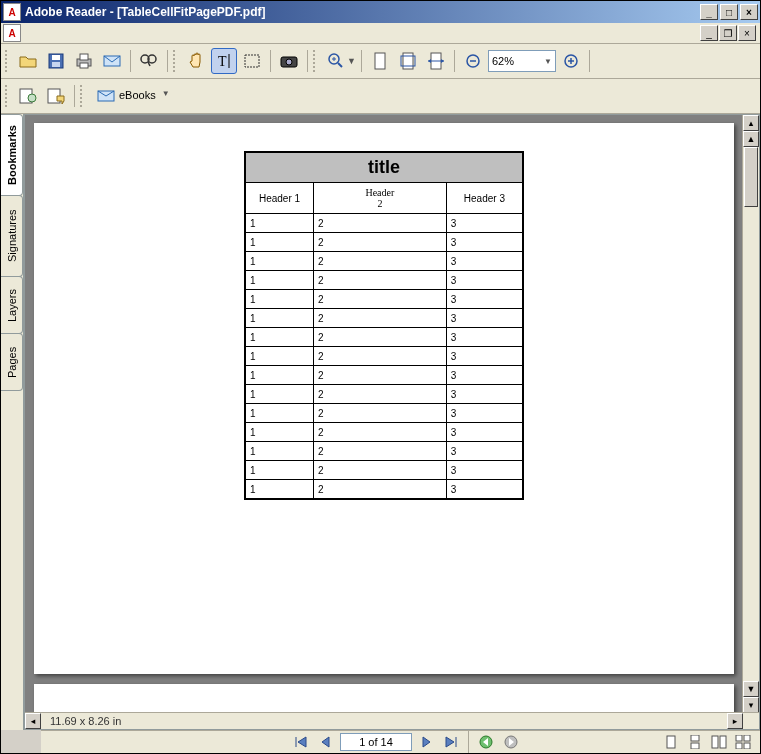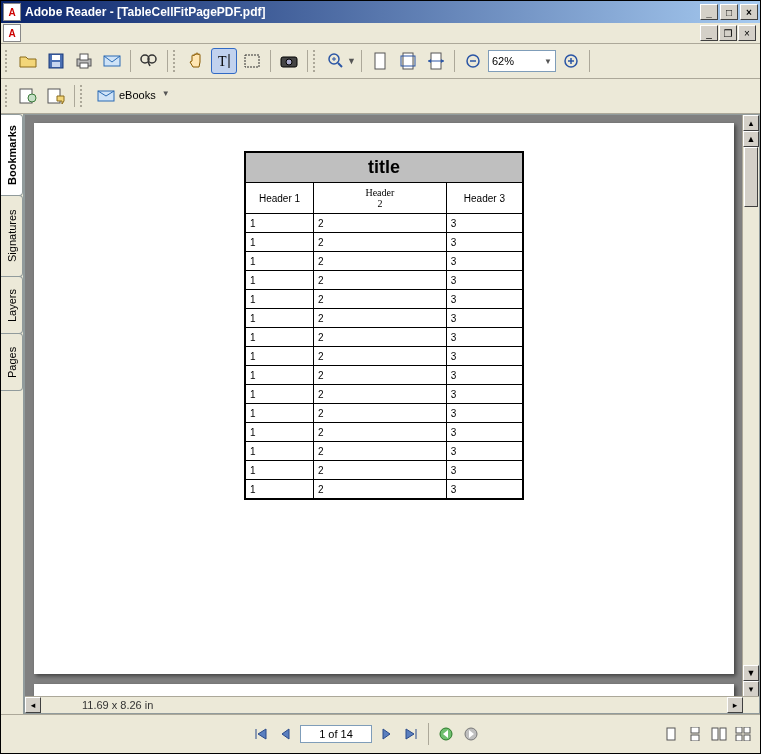--- a/index.html
+++ b/index.html
@@ -30,32 +30,32 @@
   .sidebar{width:22px;background:#ece9d8;border-right:1px solid #919b9c;display:flex;flex-direction:column;}
   .sidetab{flex:0 0 auto;height:80px;border:1px solid #919b9c;border-right:none;background:#ece9d8;display:flex;align-items:center;justify-content:center;writing-mode:vertical-rl;transform:rotate(180deg);font-size:11px;margin-bottom:-1px;border-top-left-radius:4px;border-bottom-left-radius:4px;}
   .sidetab.active{background:#fff;font-weight:bold;}
   .doc-area{flex:1;display:flex;flex-direction:column;background:#808080;min-width:0;}
   .doc-scroll{flex:1;overflow:hidden;position:relative;border:1px solid #919b9c;margin:0;}
   .scroll-right{position:absolute;right:0;top:0;bottom:16px;width:16px;background:#ece9d8;border-left:1px solid #aca899;display:flex;flex-direction:column;}
   .scroll-right .ar,.scroll-bottom .ar{width:16px;height:16px;background:#d4d0c8;border:1px solid #fff;border-right-color:#404040;border-bottom-color:#404040;box-sizing:border-box;display:flex;align-items:center;justify-content:center;font-size:9px;}
   .scroll-right .track{flex:1;background:#ece9d8;}
   .scroll-right .thumb{width:14px;height:60px;background:#d4d0c8;border:1px solid #fff;border-right-color:#404040;border-bottom-color:#404040;box-sizing:border-box;margin:0 auto;}
   .scroll-bottom{position:absolute;left:0;right:0;bottom:0;height:16px;background:#ece9d8;border-top:1px solid #aca899;display:flex;align-items:center;}
-  .scroll-bottom .dim{width:110px;font-size:11px;padding-left:9px;color:#333;margin-left:32px;}
+  .scroll-bottom .dim{width:110px;font-size:11px;padding-left:9px;color:#333;}
   .pages-strip{position:absolute;left:0;right:16px;top:0;bottom:16px;overflow:hidden;display:flex;flex-direction:column;align-items:center;padding:8px 0;}
   .page{background:#fff;box-shadow:2px 2px 4px rgba(0,0,0,0.5);width:700px;min-height:495px;margin-bottom:10px;display:flex;flex-direction:column;align-items:center;padding:28px 0;}
   .page2{min-height:100px;padding-top:30px;}
   
   .pdf-table{border-collapse:collapse;border:2px solid #000;font-family:Arial,sans-serif;width:280px;}
   .pdf-table .title-row td{background:#bfbfbf;text-align:center;font-size:18px;font-weight:bold;border:1px solid #000;padding:4px;}
   .pdf-table th{border:1px solid #000000;font-size:10px;font-weight:normal;padding:4px 6px;text-align:center;background:#fff;}
   .pdf-table th.h2{line-height:1.1;font-family:Liberation Serif, serif;}
   .pdf-table td{border:1px solid #000;font-size:10px;padding:2px 4px;background:#fff;height:14px;}
   
-  .statusbar{height:22px;background:#ece9d8;border-top:1px solid #aca899;display:flex;align-items:center;justify-content:center;gap:3px;padding:8px 6px;}
+  .statusbar{height:22px;background:#ece9d8;border-top:1px solid #aca899;display:flex;align-items:center;justify-content:center;gap:3px;padding:0 6px;margin-left:40px;}
   .nav-btn{width:20px;height:18px;display:flex;align-items:center;justify-content:center;border:1px solid transparent;}
   .statusbar .page-box{border:1px solid #7f9db9;background:#fff;height:16px;width:70px;display:flex;align-items:center;justify-content:center;font-size:11px;}
   .right-group{margin-left:auto;display:flex;gap:2px;}
 </style>
 </head>
 <body>
 
 <div class="window">
 
   <div class="titlebar">

